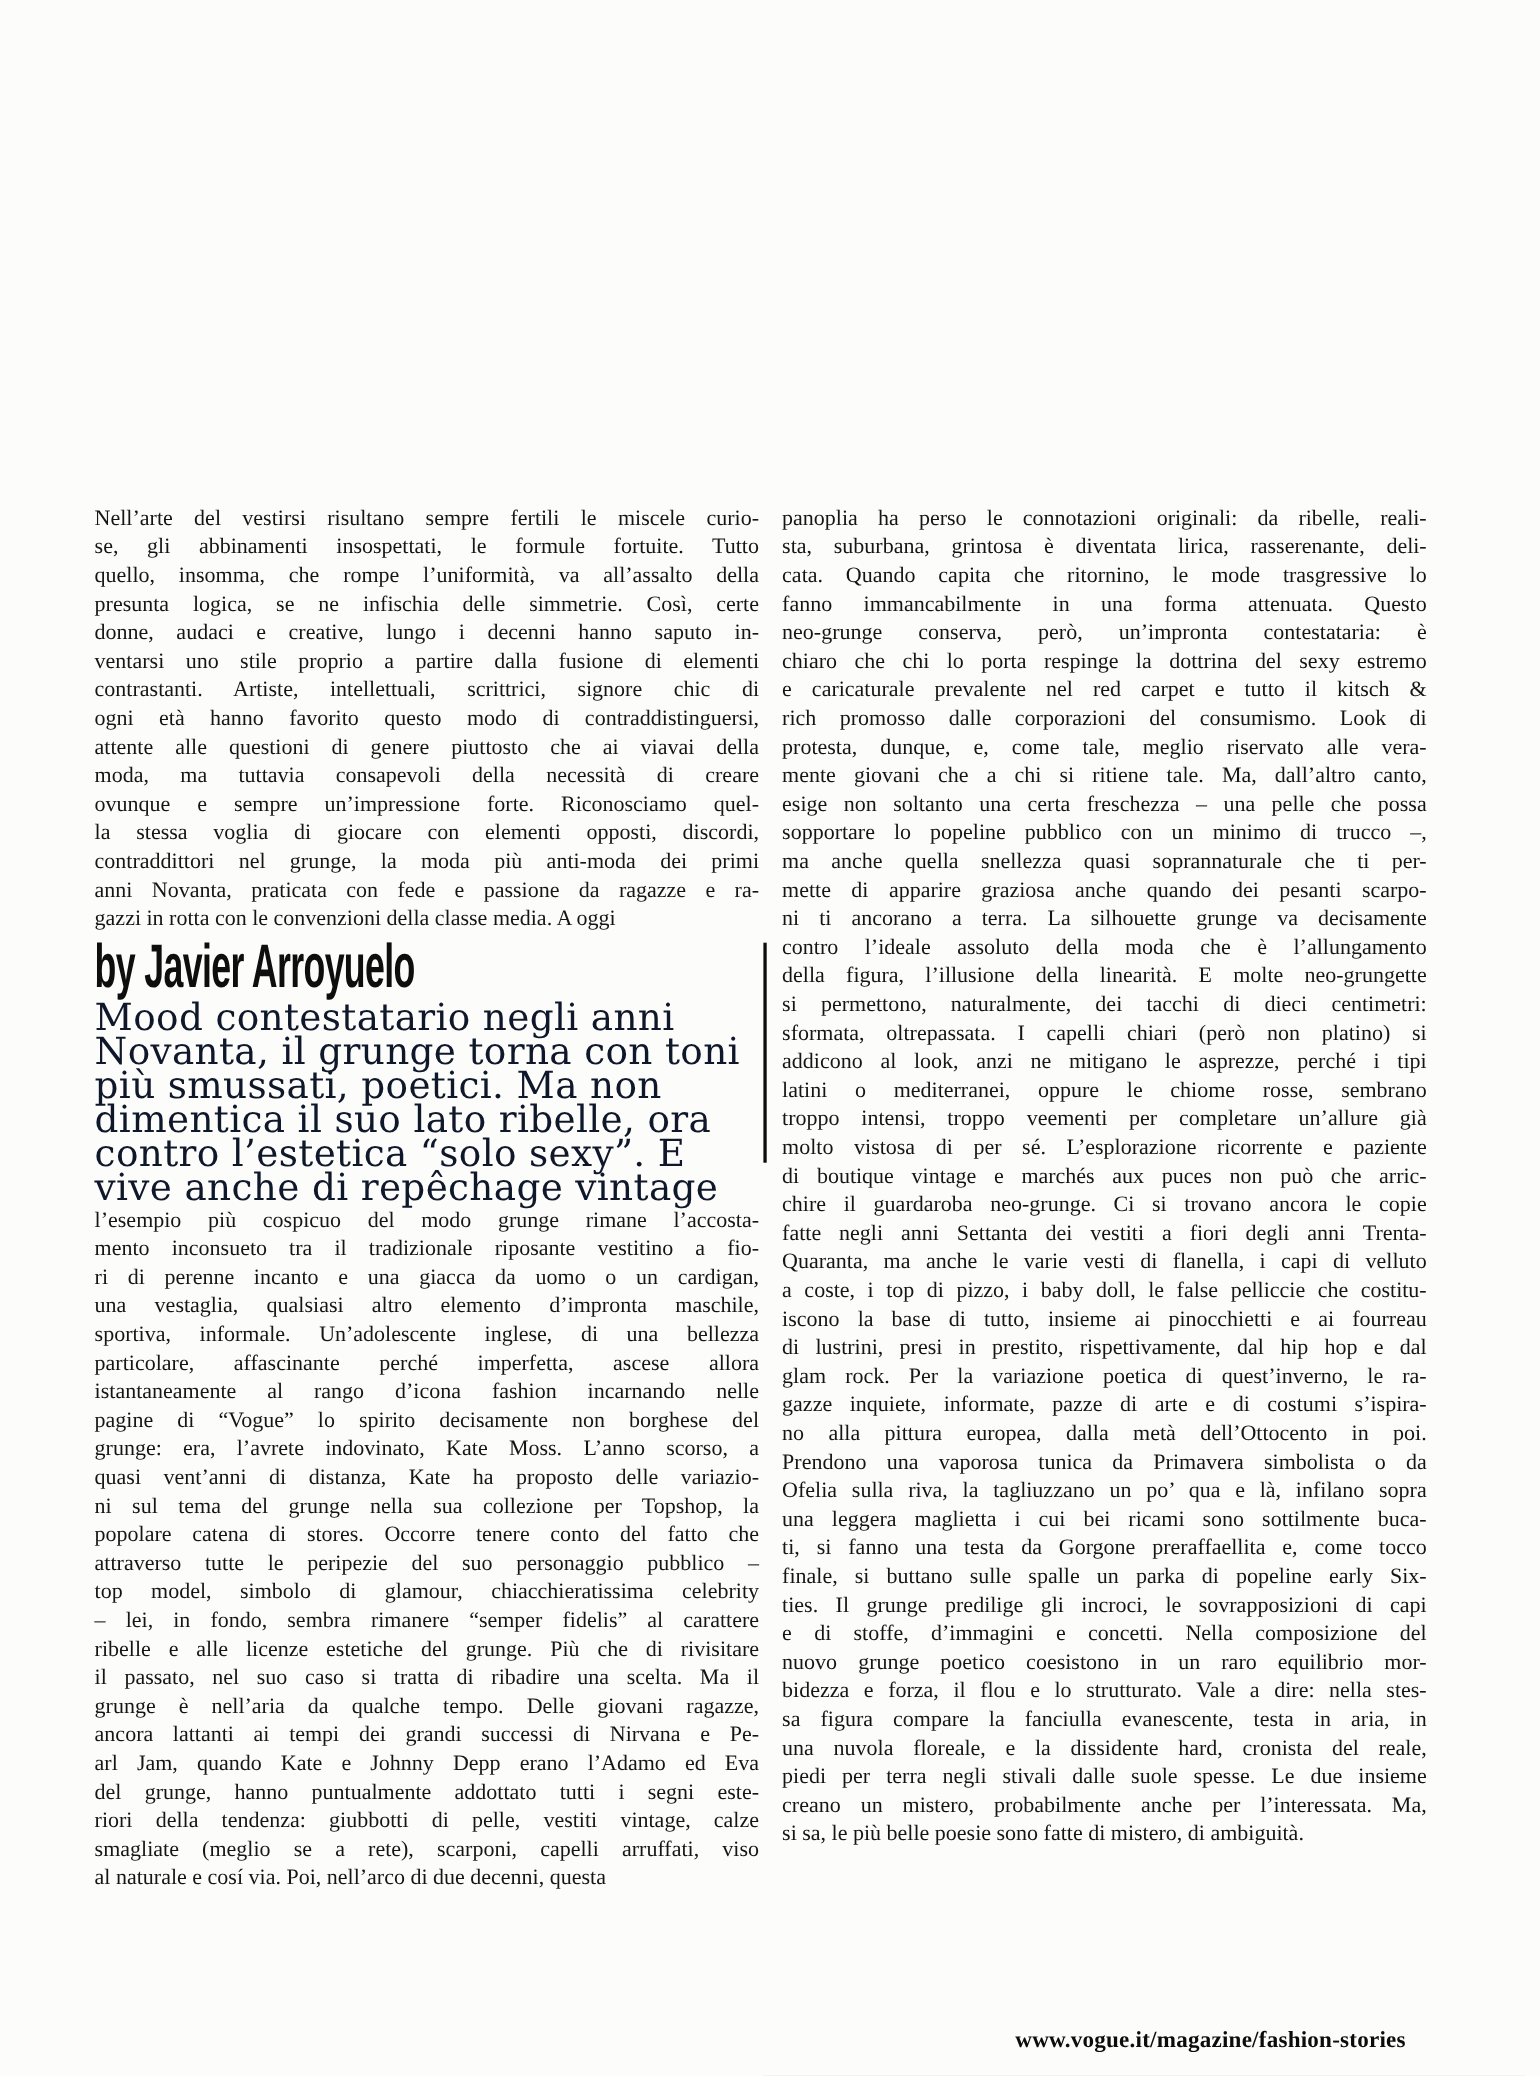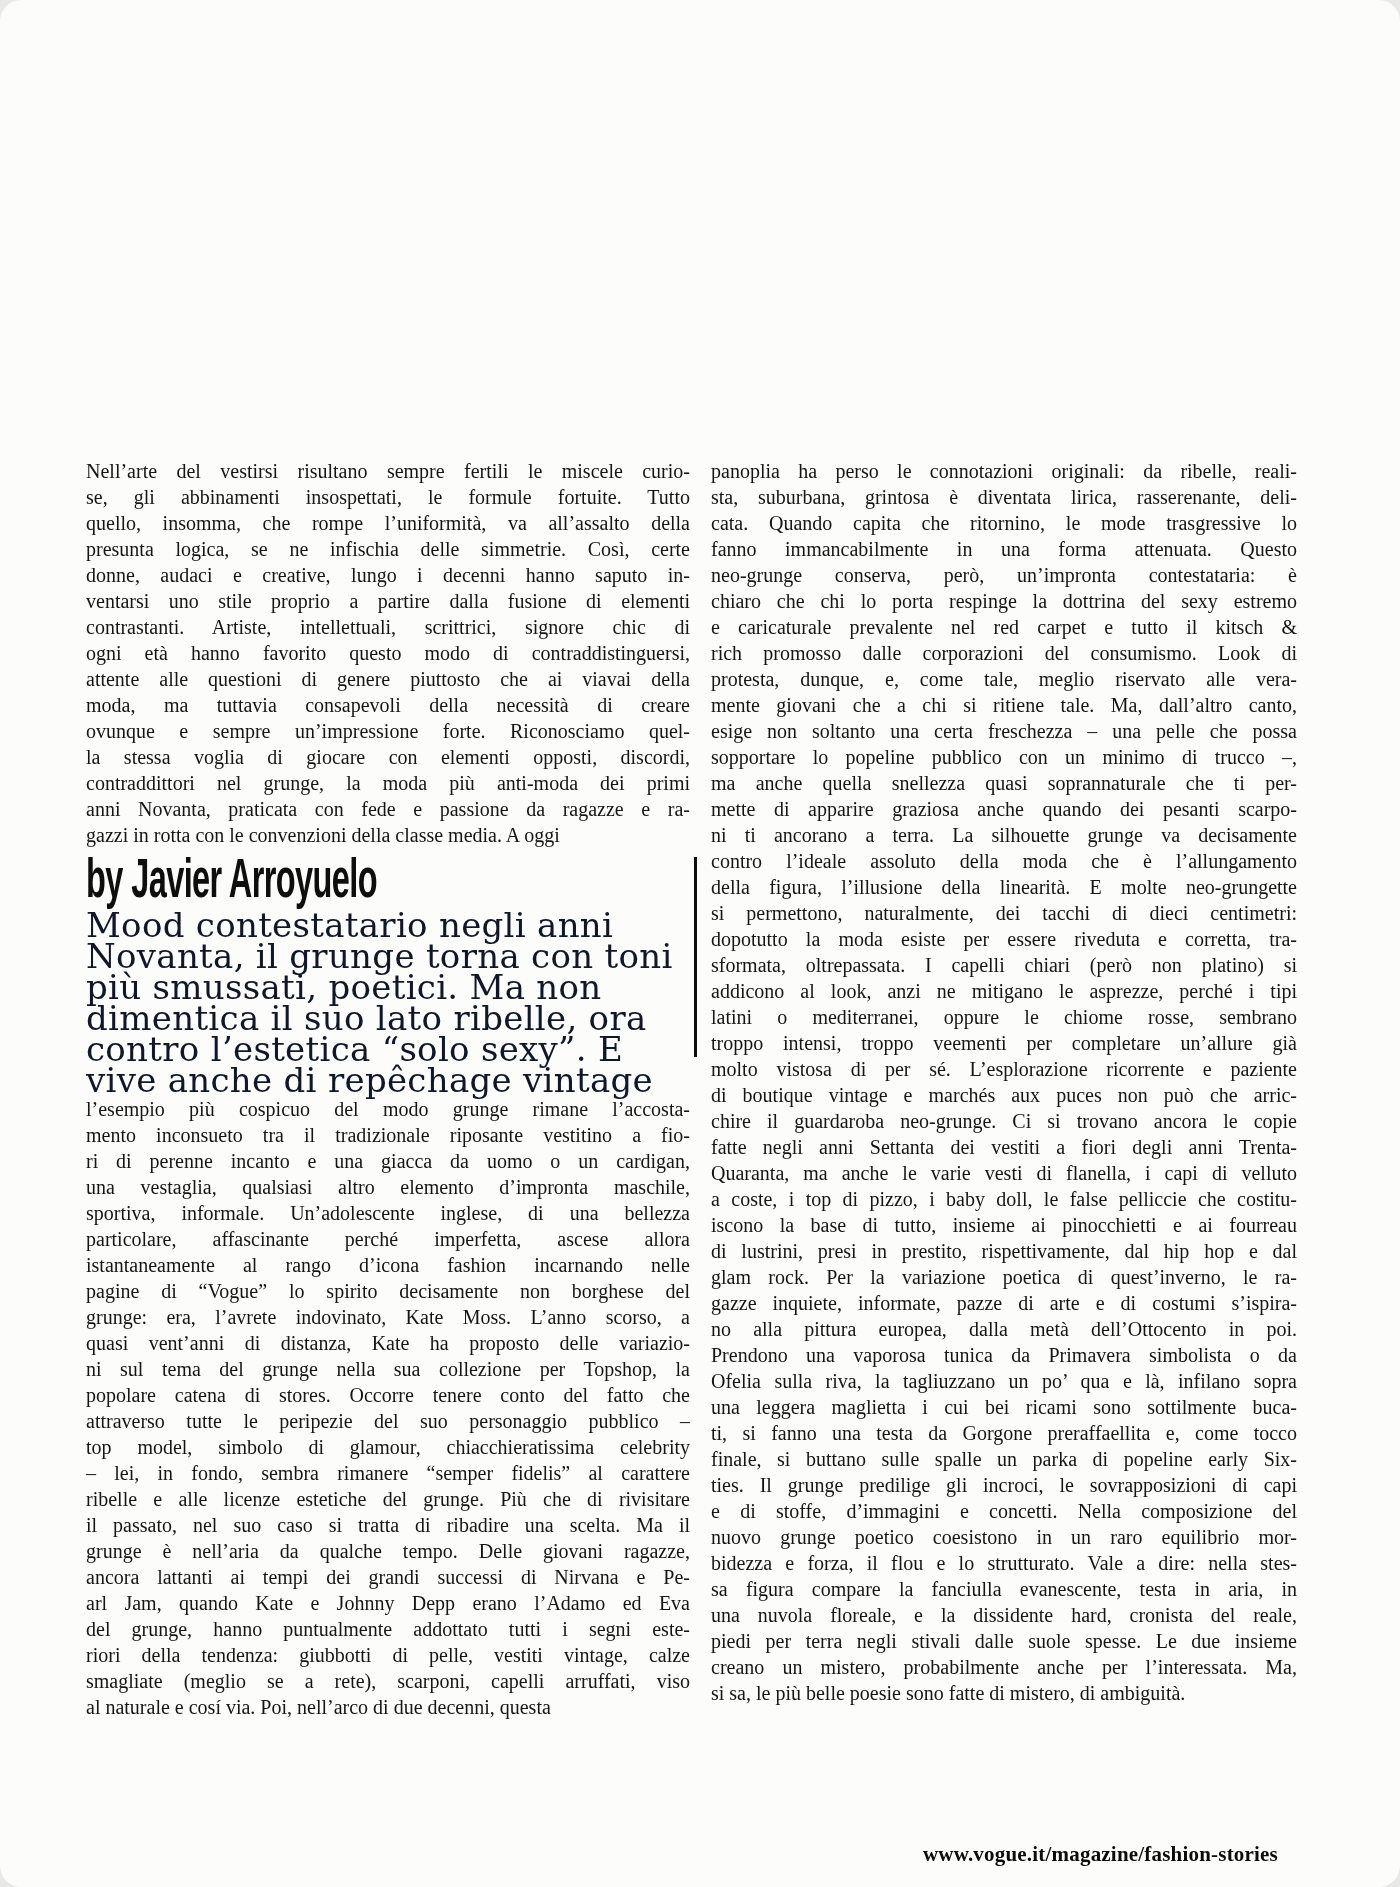--- a/index.html
+++ b/index.html
@@ -4,21 +4,20 @@
 <style>
   html,body{margin:0;padding:0;background:#e8e8e6;}
   .page{
     position:relative;
     width:1400px;height:1887px;
     margin:0 auto;
     background:#fcfcfa;
     color:#151515;
     font-family:"Liberation Serif", serif;
     overflow:hidden;
-    border-radius:21px;
   }
   .col{position:absolute;top:458px;}
   .col-left{left:86px;width:604px;}
   .col-right{left:711px;width:586px;}
   .body-lines{font-size:20px;}
   .jl{
     height:26px;
     line-height:26px;
     text-align:justify;
     text-align-last:justify;
@@ -142,21 +141,20 @@
         <div class="jl">protesta, dunque, e, come tale, meglio riservato alle vera-</div>
         <div class="jl">mente giovani che a chi si ritiene tale. Ma, dall’altro canto,</div>
         <div class="jl">esige non soltanto una certa freschezza – una pelle che possa</div>
         <div class="jl">sopportare lo popeline pubblico con un minimo di trucco –,</div>
         <div class="jl">ma anche quella snellezza quasi soprannaturale che ti per-</div>
         <div class="jl">mette di apparire graziosa anche quando dei pesanti scarpo-</div>
         <div class="jl">ni ti ancorano a terra. La silhouette grunge va decisamente</div>
         <div class="jl">contro l’ideale assoluto della moda che è l’allungamento</div>
         <div class="jl">della figura, l’illusione della linearità. E molte neo-grungette</div>
         <div class="jl">si permettono, naturalmente, dei tacchi di dieci centimetri:</div>
-        <div class="jl">dopotutto la moda esiste per essere riveduta e corretta, tra-</div>
         <div class="jl">sformata, oltrepassata. I capelli chiari (però non platino) si</div>
         <div class="jl">addicono al look, anzi ne mitigano le asprezze, perché i tipi</div>
         <div class="jl">latini o mediterranei, oppure le chiome rosse, sembrano</div>
         <div class="jl">troppo intensi, troppo veementi per completare un’allure già</div>
         <div class="jl">molto vistosa di per sé. L’esplorazione ricorrente e paziente</div>
         <div class="jl">di boutique vintage e marchés aux puces non può che arric-</div>
         <div class="jl">chire il guardaroba neo-grunge. Ci si trovano ancora le copie</div>
         <div class="jl">fatte negli anni Settanta dei vestiti a fiori degli anni Trenta-</div>
         <div class="jl">Quaranta, ma anche le varie vesti di flanella, i capi di velluto</div>
         <div class="jl">a coste, i top di pizzo, i baby doll, le false pelliccie che costitu-</div>

